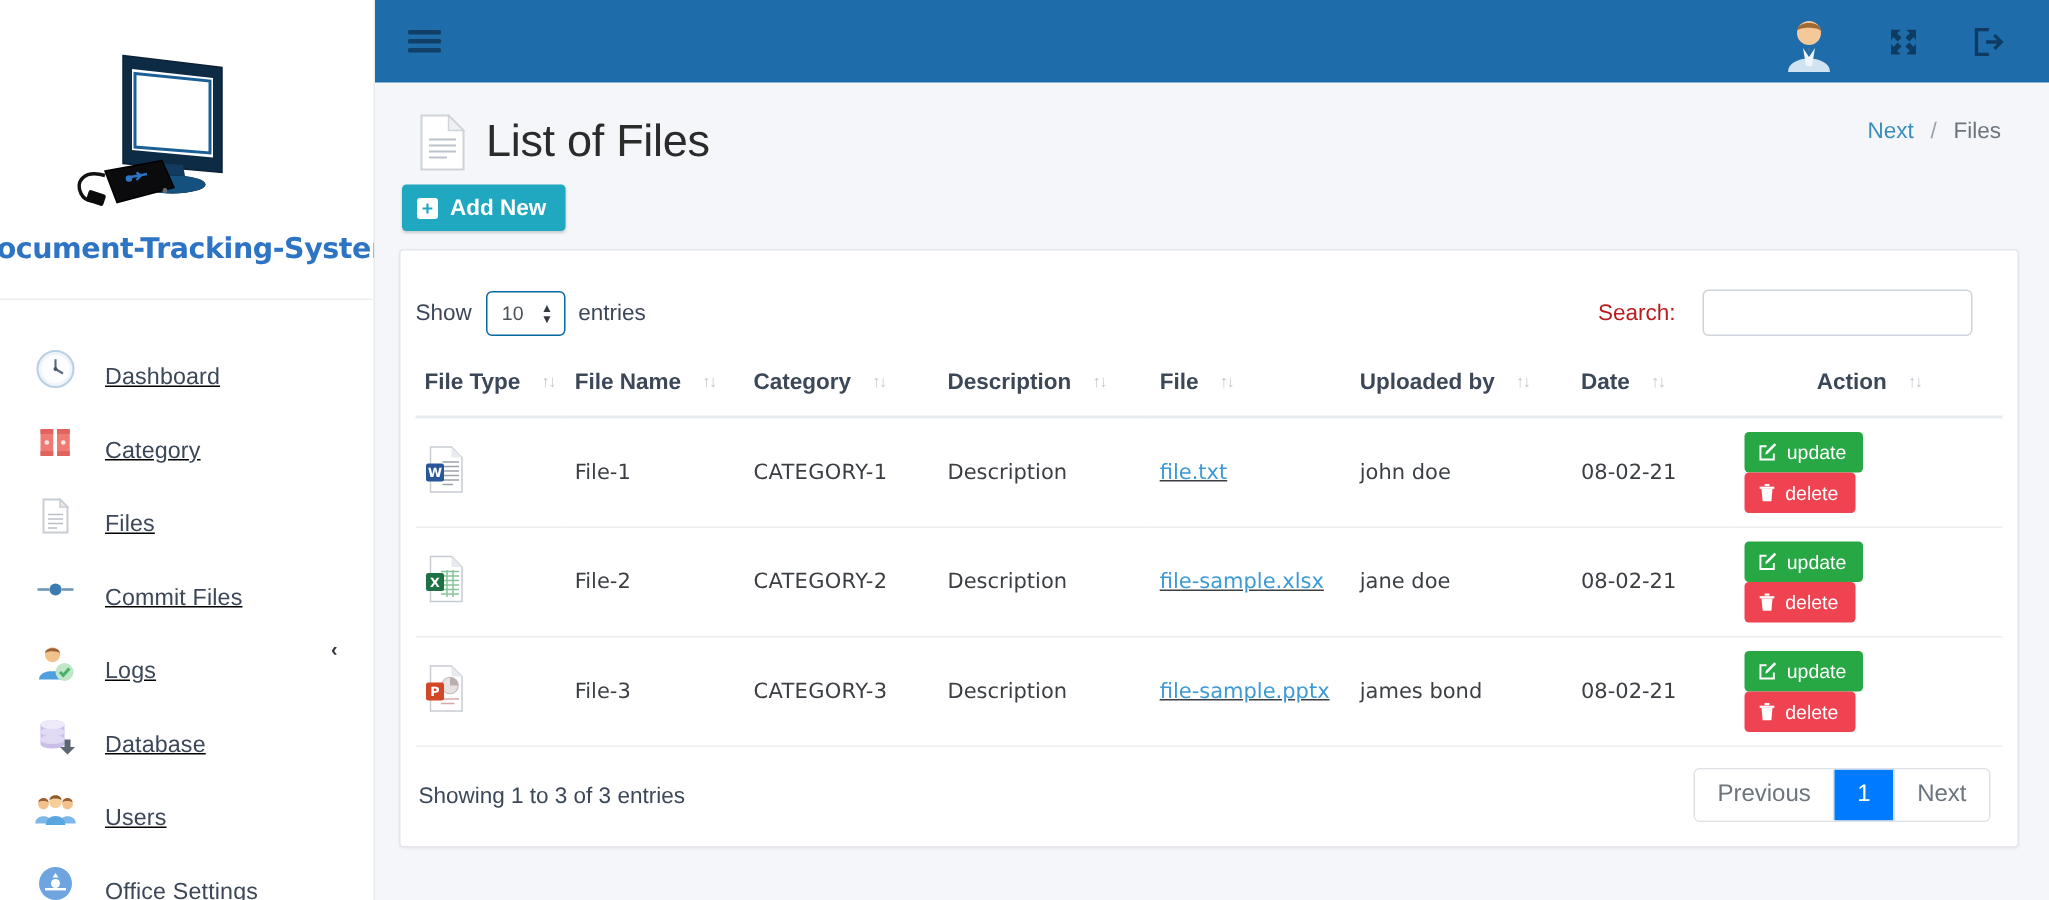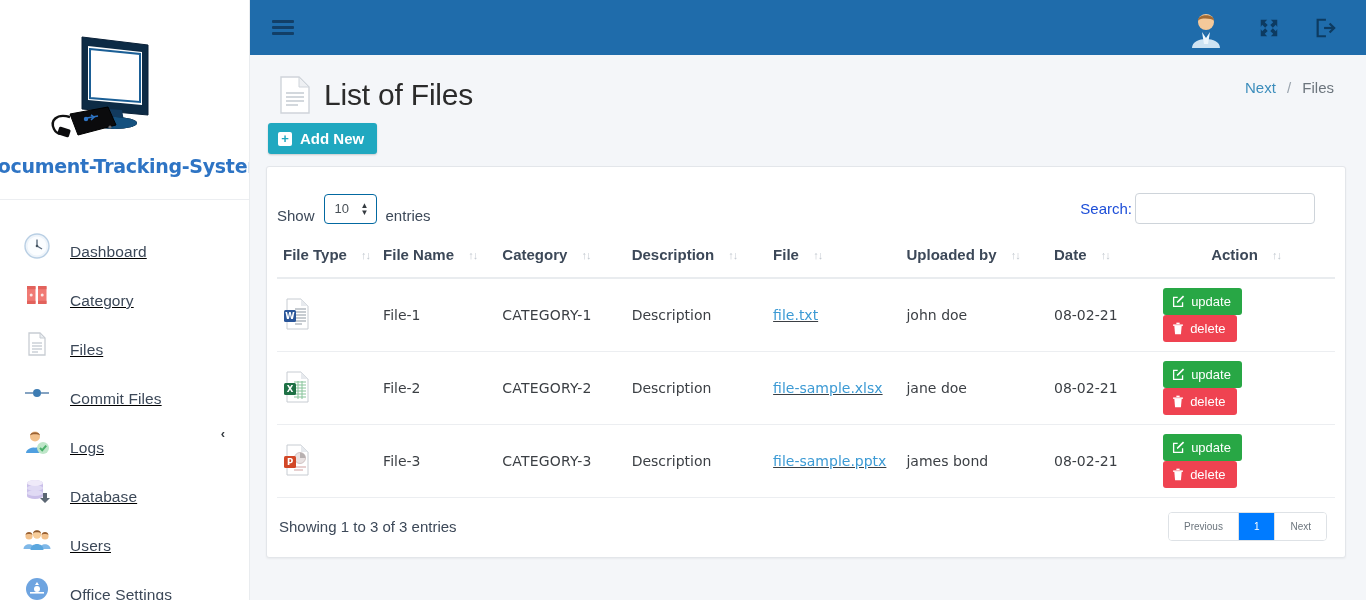--- a/index.html
+++ b/index.html
@@ -129,42 +129,42 @@
     background: #fff;
     border: 1px solid #e3e6ea;
     border-radius: 3px;
     box-shadow: 0 1px 2px rgba(0,0,0,.05);
     padding: 14px 10px 0 10px;
   }
   .card-controls {
     display: flex; align-items: center;
     padding: 12px 0 18px 0;
   }
-  .show-entries { display: flex; align-items: flex-end; font-size: 15px; color: #3c4858; }
+  .show-entries { display: flex; align-items: center; font-size: 15px; color: #3c4858; }
   .show-entries .lbl { margin: 0 9px; }
   .sel-wrap { position: relative; display: inline-block; }
   .sel {
     appearance: none; -webkit-appearance: none;
     border: 1px solid #0369a1;
     border-radius: 4px;
     padding: 5px 26px 5px 10px;
     font-size: 13px; color: #495057;
     background: #fff;
     font-family: "Liberation Sans", sans-serif;
     cursor: pointer;
     height: 30px;
   }
   .sel-arrows {
     position: absolute; right: 8px; top: 50%; transform: translateY(-50%);
     font-size: 8px; line-height: 7px; color: #343a40; pointer-events: none;
     text-align: center;
   }
   .ctrl-spacer { flex: 1; }
   .search-wrap { display: flex; align-items: center; padding-right: 20px; }
-  .search-lbl { font-size: 15px; color: #1d4ed8; margin-right: 3px; }
+  .search-lbl { font-size: 15px; color: #b91c1c; margin-right: 18px; }
   .search-input {
     width: 180px; height: 31px;
     border: 1px solid #ced4da; border-radius: 4px;
     padding: 4px 8px; font-size: 14px;
     font-family: "Liberation Sans", sans-serif;
     outline: none; color: #495057;
   }
 
   table.dt { width: 100%; border-collapse: collapse; }
   table.dt thead th {
@@ -222,21 +222,21 @@
   .foot-info { font-size: 15px; color: #3c4858; }
   .foot-spacer { flex: 1; }
   .pager {
     display: flex;
     border: 1px solid #dee2e6; border-radius: 4px;
     overflow: hidden;
     margin-right: 8px;
   }
   .pg {
     padding: 8px 15px;
-    font-size: 10px; color: #6c757d;
+    font-size: 16px; color: #6c757d;
     background: #fff; cursor: pointer;
     border-right: 1px solid #dee2e6;
   }
   .pg:last-child { border-right: none; }
   .pg.active { background: #007bff; color: #fff; }
 </style>
 </head>
 <body>
 
 <div class="app">

